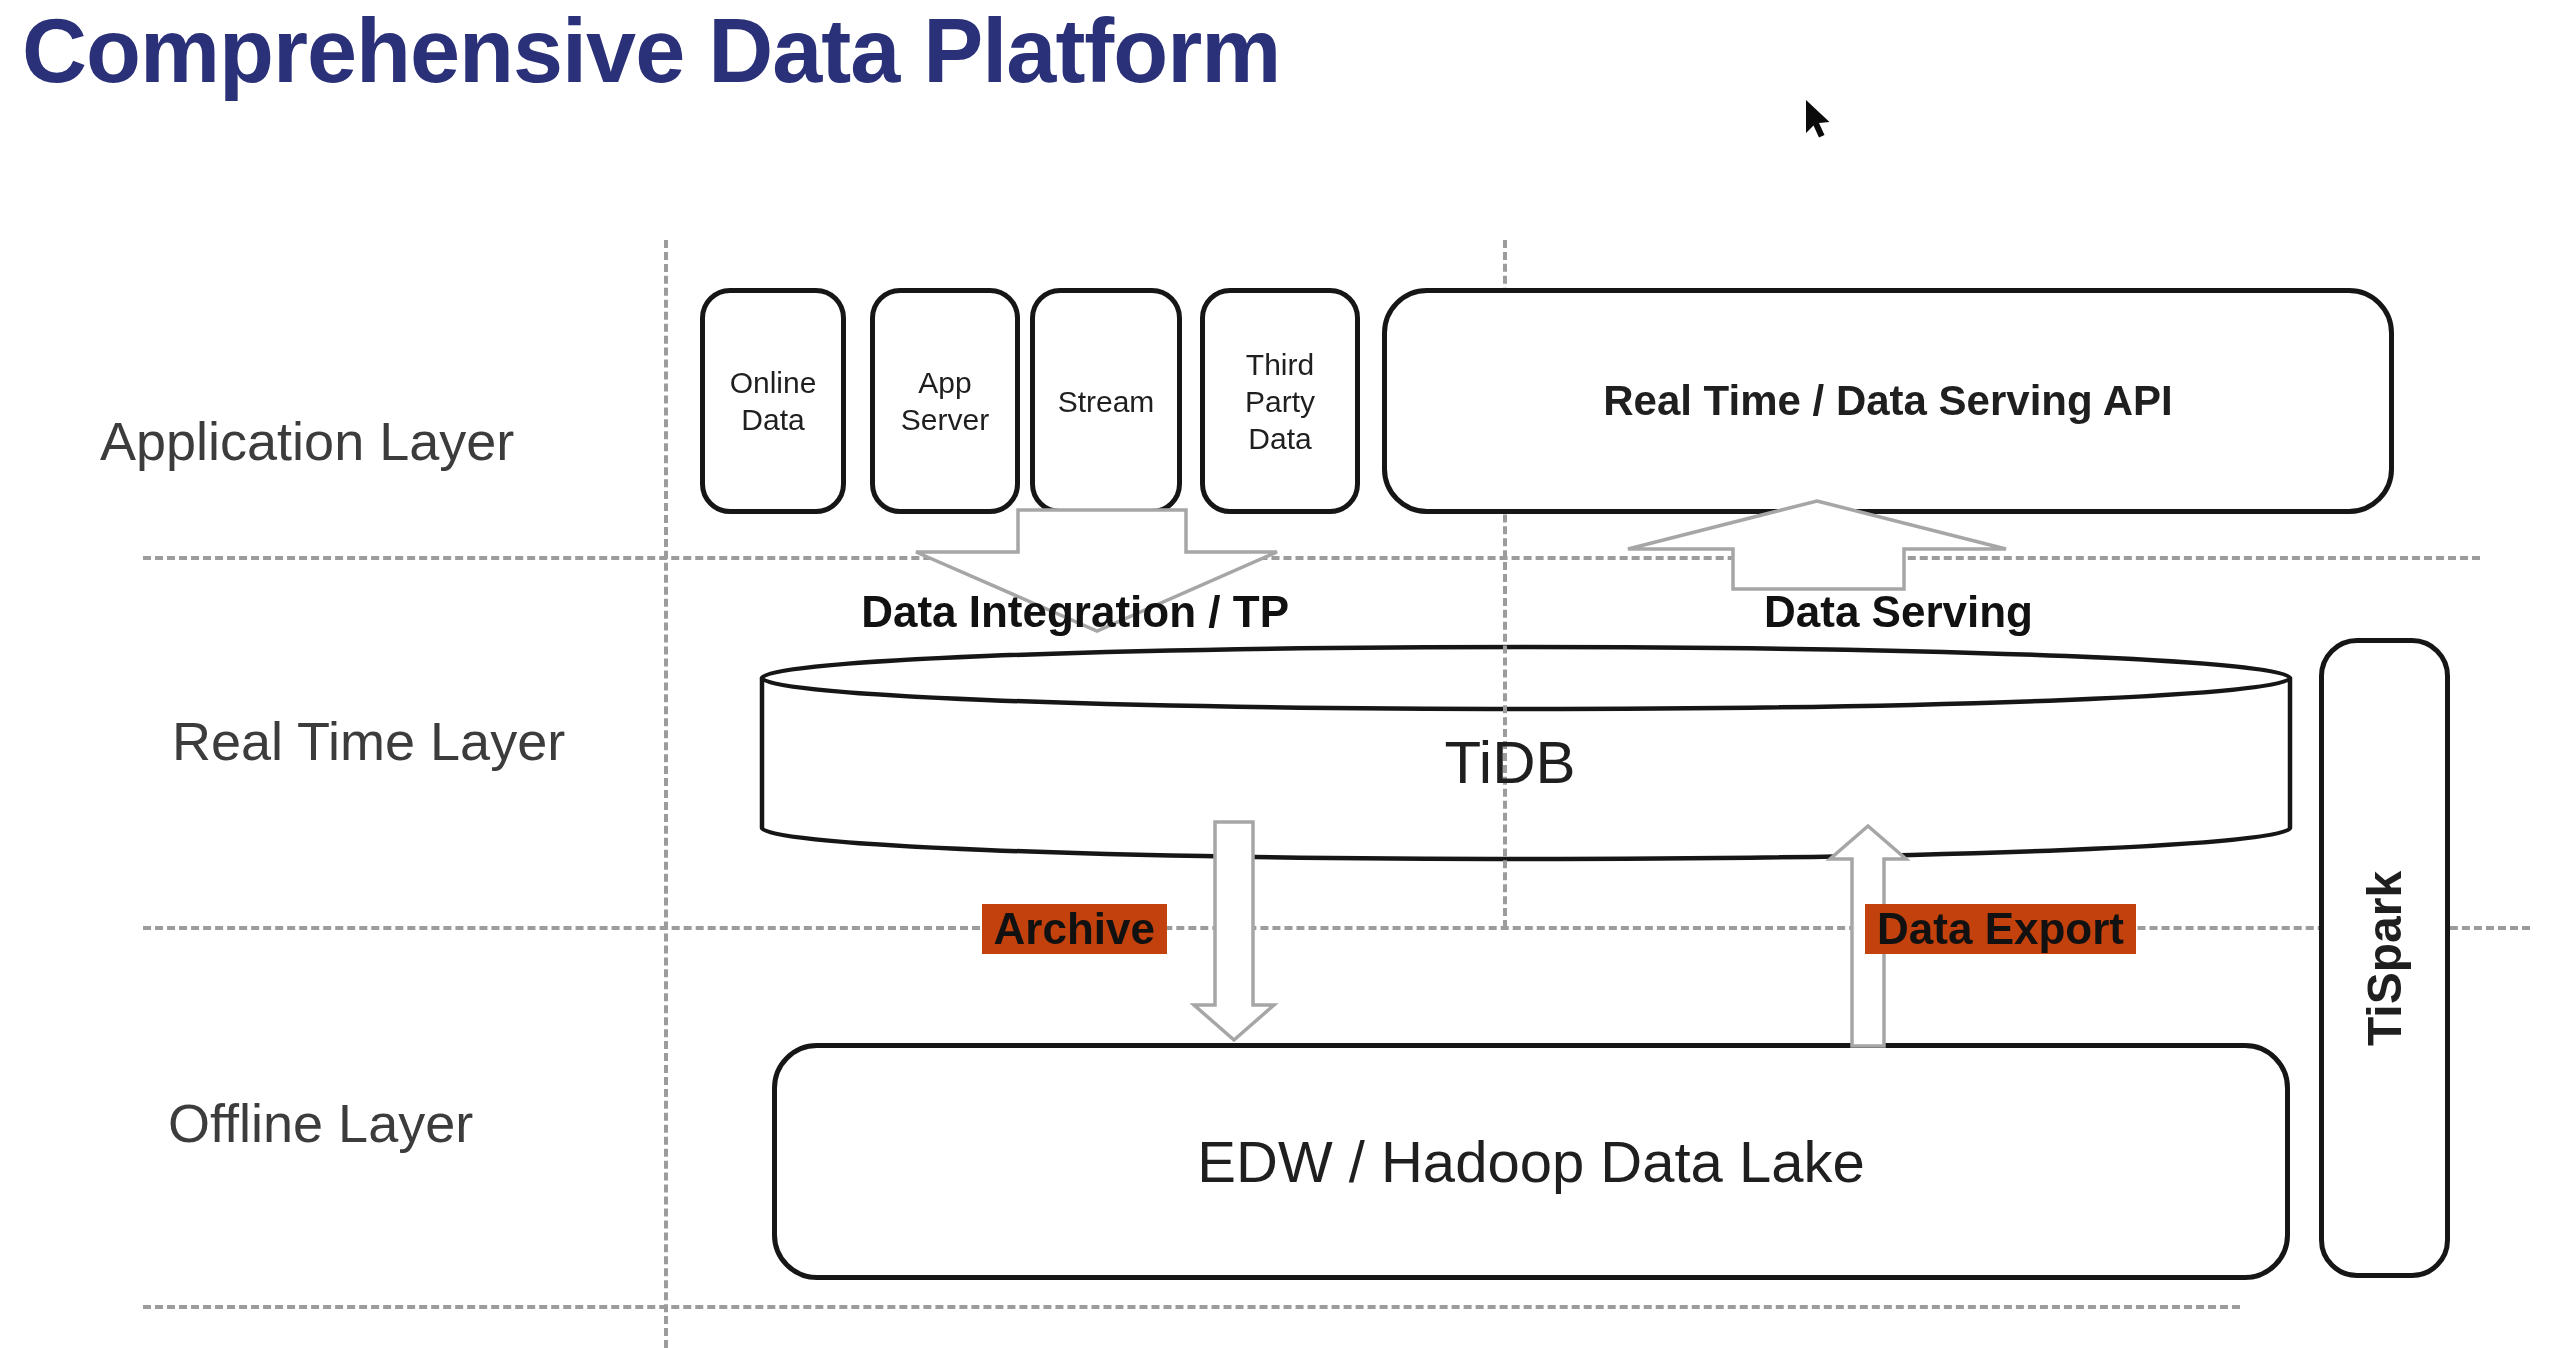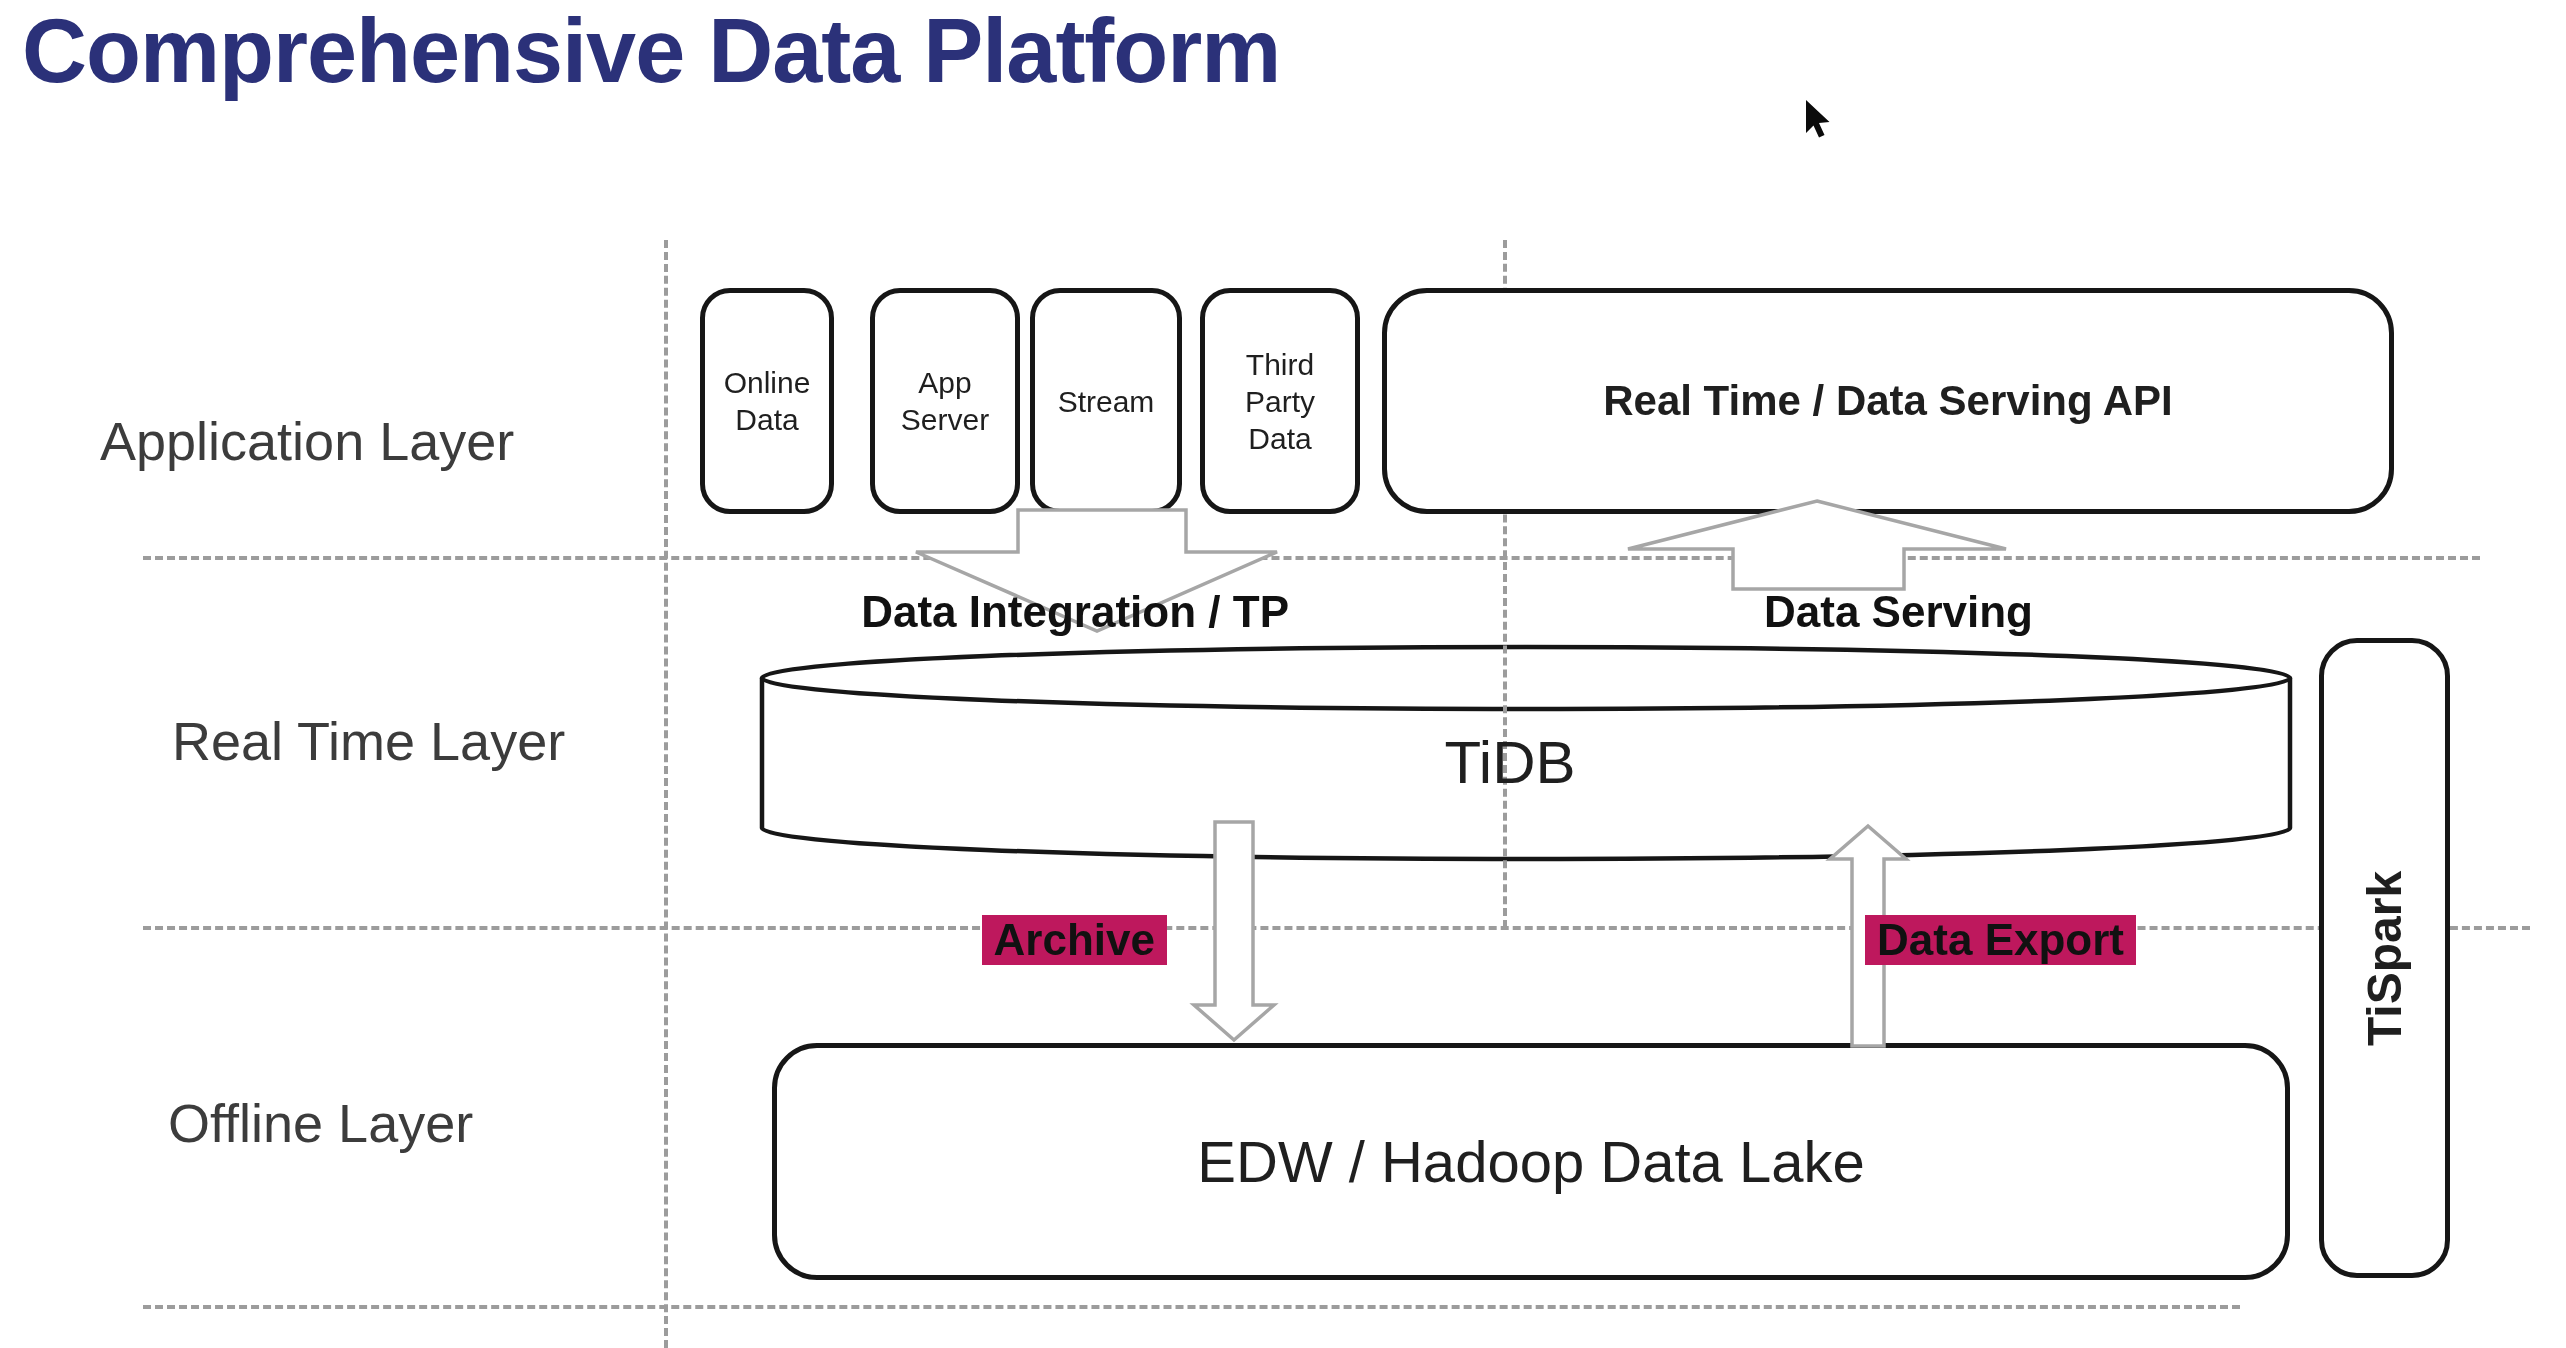--- a/index.html
+++ b/index.html
@@ -44,21 +44,21 @@
   .lyr.arrows{z-index:5;}
   .lyr.cursorlyr{z-index:9;}
   .tidb-label{
     position:absolute; z-index:4; font-size:60px; text-align:center;
   }
   
   .flow-label{
     position:absolute; z-index:6; display:flex; justify-content:flex-end;
     font-size:44px; font-weight:700; color:#111; white-space:nowrap;
   }
-  .flow-label.on-line span{background:#be185d; padding:0 12px;margin-top:11px;}
+  .flow-label.on-line span{background:#c2410c; padding:0 12px;}
 </style>
 </head>
 <body>
 
 <div class="stage">
 
   <div class="hline" style="left:143px; top:556px; width:2337px;"></div>
   <div class="hline" style="left:143px; top:926px; width:2387px;"></div>
   <div class="hline" style="left:143px; top:1305px; width:2097px;"></div>
   <div class="vline" style="left:664px;  top:240px; height:1108px;"></div>
@@ -69,21 +69,21 @@
   <div class="layer-label" style="left:100px; top:412px;">Application Layer</div>
   <div class="layer-label" style="left:172px; top:712px;">Real Time Layer</div>
   <div class="layer-label" style="left:168px; top:1094px;">Offline Layer</div>
 
   <svg class="lyr" width="2566" height="1348" viewBox="0 0 2566 1348">
     <path d="M 762 678 L 762 828 A 764 31 0 0 0 2290 828 L 2290 678" fill="#ffffff" stroke="#161616" stroke-width="4.5"></path>
     <ellipse cx="1526" cy="678" rx="764" ry="31" fill="#ffffff" stroke="#161616" stroke-width="4.5"></ellipse>
   </svg>
   <div class="tidb-label" style="left:1310px; top:728px; width:400px;">TiDB</div>
 
-  <div class="node src-box" style="left:700px;  width:134px;">
+  <div class="node src-box" style="left:700px;  width:146px;">
       <span>Online Data</span>
     </div>
   <div class="node src-box" style="left:870px;  width:150px;">
       <span>App Server</span>
     </div>
   <div class="node src-box" style="left:1030px; width:152px;">
       <span>Stream</span>
     </div>
   <div class="node src-box" style="left:1200px; width:160px;">
       <span>Third Party Data</span>

